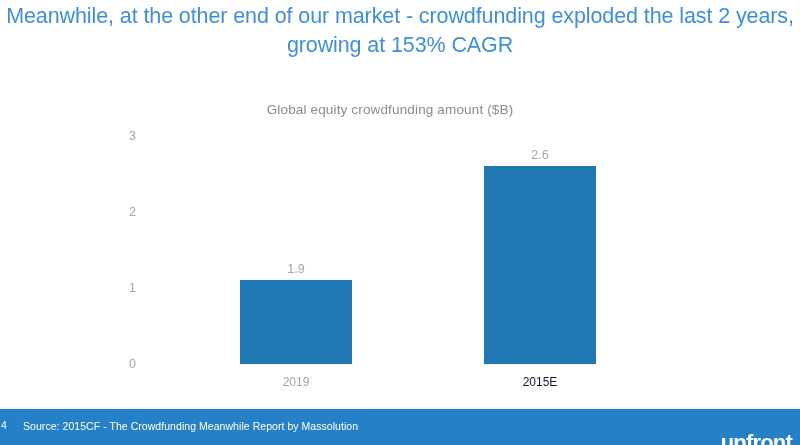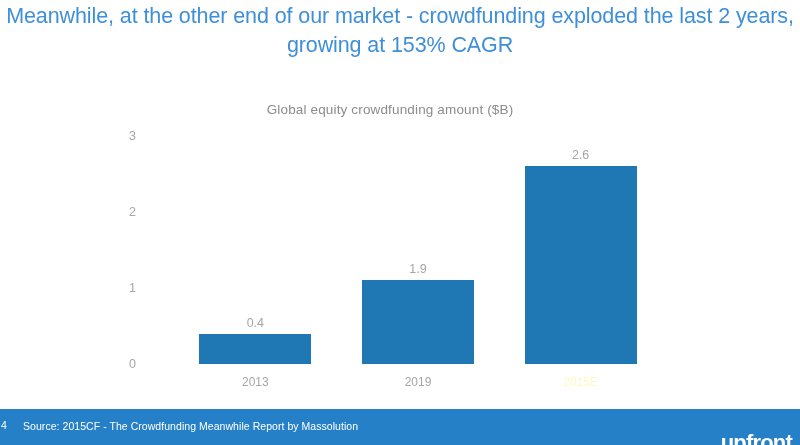--- a/index.html
+++ b/index.html
@@ -191,38 +191,32 @@
 
   <div id="plot">
 
     <div class="y-tick" style="top: 100%; color: rgb(166, 166, 166);">0</div>
     <div class="y-tick" style="top: 66.667%; color: rgb(166, 166, 166);">1</div>
     <div class="y-tick" style="top: 33.333%; color: rgb(166, 166, 166);">2</div>
     <div class="y-tick" style="top: 0%; color: rgb(166, 166, 166);">3</div>
 
     <div id="bars">
 
-      <div class="bar-slot">
-        <div class="bar-rect" style="height: 13.3333%; background: rgb(31, 119, 180);">
-          <div class="bar-value" style="color: rgb(166, 166, 166);">0.4</div>
-          <div class="bar-cat" style="color: rgb(166, 166, 166);">2013</div>
-        </div>
-      </div>
 
       <div class="bar-slot">
         <div class="bar-rect" style="height: 36.6667%; background: rgb(31, 119, 180);">
           <div class="bar-value" style="color: rgb(166, 166, 166);">1.9</div>
           <div class="bar-cat" style="color: rgb(166, 166, 166);">2019</div>
         </div>
       </div>
 
       <div class="bar-slot">
         <div class="bar-rect" style="height: 86.6667%; background: rgb(31, 119, 180);">
           <div class="bar-value" style="color: rgb(166, 166, 166);">2.6</div>
-          <div class="bar-cat" style="color: #fef9c3;">2015E</div>
+          <div class="bar-cat" style="color: #0f172a;">2015E</div>
         </div>
       </div>
 
     </div>
   </div>
 </div>
 
 <div id="footer" style="background: rgb(38, 128, 200);">
   <div id="page-number">4</div>
   <div id="source-note">Source: 2015CF - The Crowdfunding Meanwhile Report by Massolution</div>

